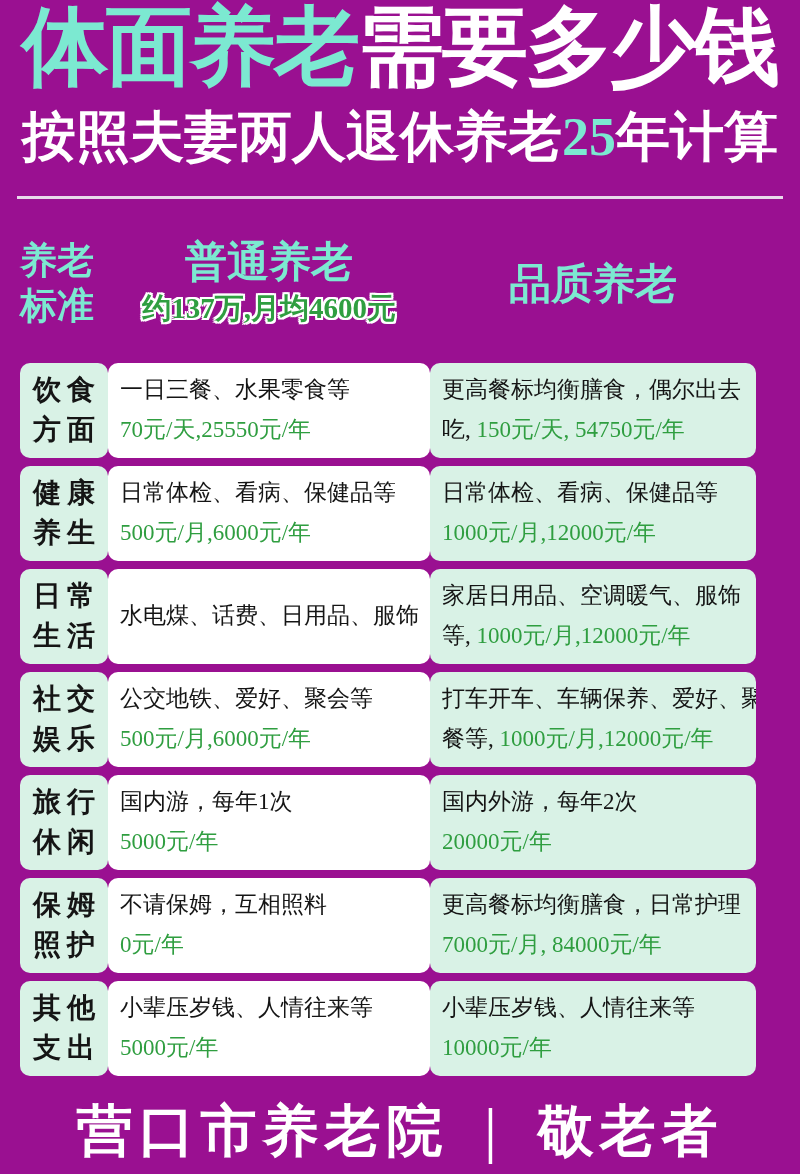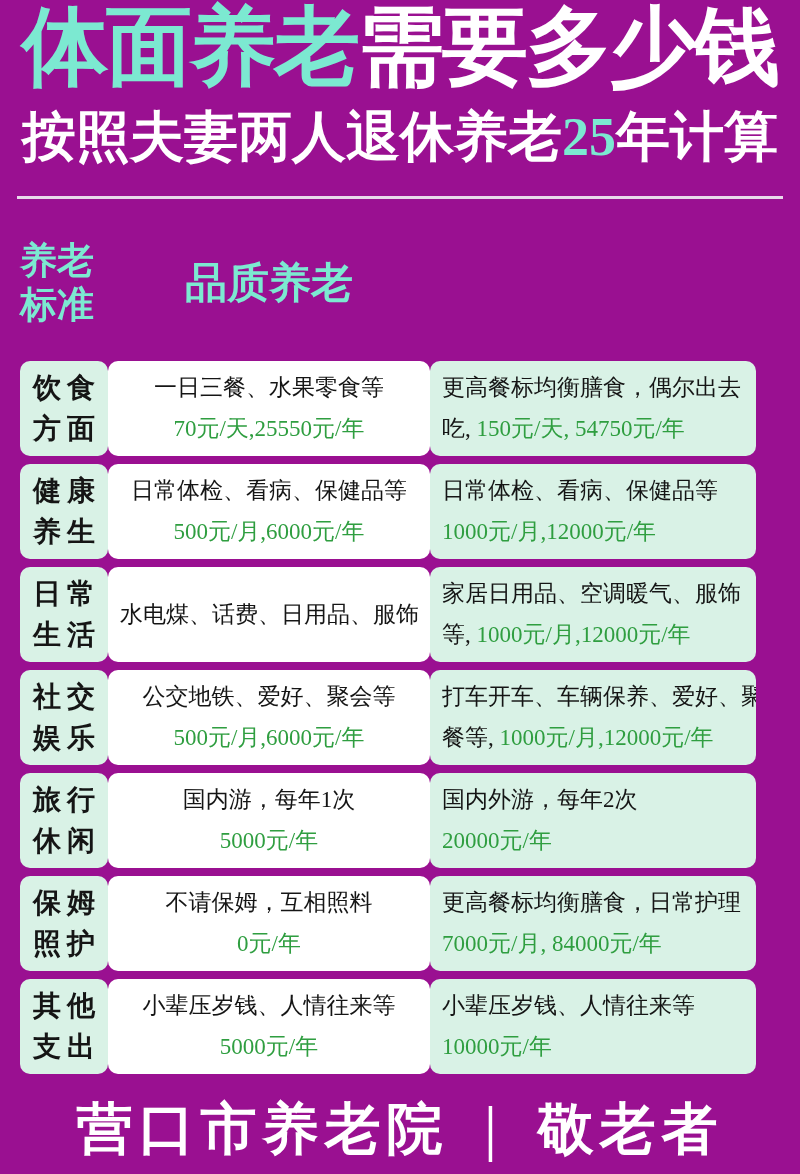--- a/index.html
+++ b/index.html
@@ -74,21 +74,21 @@
     font-size: 28px; font-weight: bold; color: var(--ink, #151515);
   }
   .label-lines { width: 62px; }
   .label-line { display: flex; justify-content: space-between; line-height: 1.45; }
   .cell.content {
     padding: 6px 12px;
     display: flex; flex-direction: column; justify-content: center;
     font-size: 23px; color: var(--ink, #151515);
   }
   .cell.content .line { white-space: nowrap; line-height: 1.5; margin: 3px 0; }
-  .cell.normal { background: var(--white, #ffffff); text-align: center; }
+  .cell.normal { background: var(--white, #ffffff); }
   .cell.quality { background: var(--mint, #d9f2e6); }
   .money { color: var(--green, #2f9e40); }
 
   
   .footer {
     margin-top: 18px;
     text-align: center;
     color: #fff; font-size: 56px; font-weight: bold;
     white-space: nowrap; letter-spacing: 6px;
   }
@@ -108,20 +108,24 @@
   </div>
 
   <div class="divider"></div>
 
   <div class="grid header-grid">
     <div class="std-label">
       <div>养老</div>
       <div>标准</div>
     </div>
     <div class="col-head">
+      <div class="col-name">普通养老</div>
+      <div class="col-summary">约137万,月均4600元</div>
+    </div>
+    <div class="col-head">
       <div class="col-name">品质养老</div>
     </div>
   </div>
 
   <div class="grid rows" id="rows">
       <div class="cell label">
         <div class="label-lines">
           <div class="label-line">
             <span>饮</span>
             <span>食</span>

